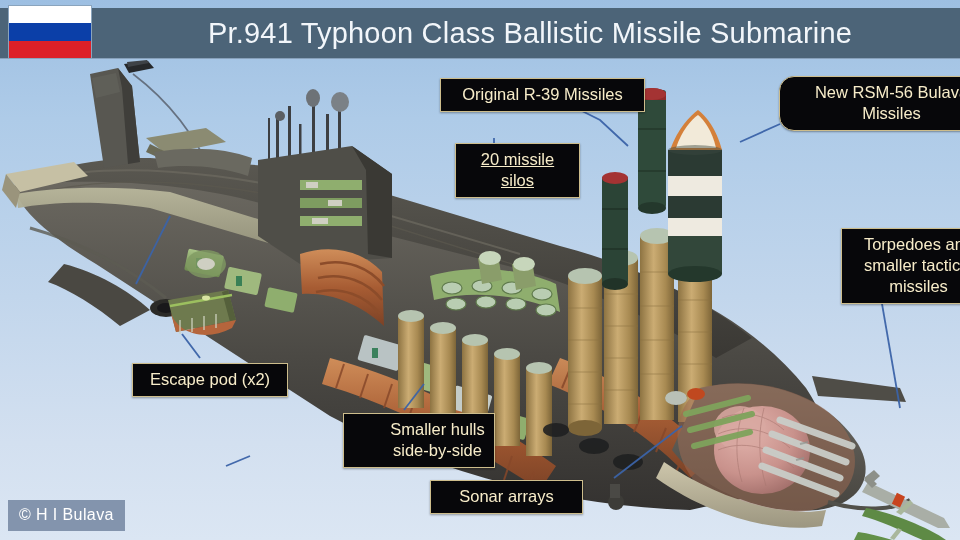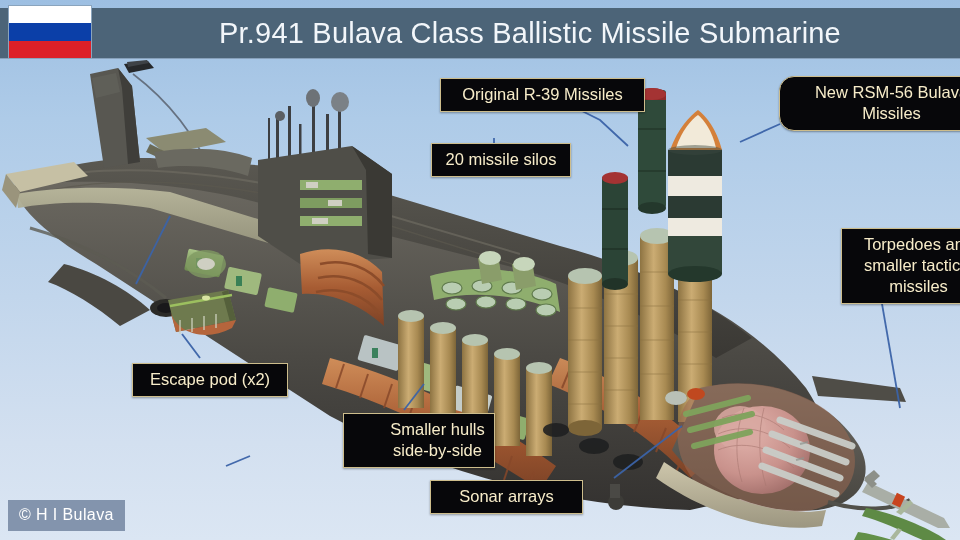--- a/index.html
+++ b/index.html
@@ -427,34 +427,34 @@
         <path d="M136 226 L 170 158"></path>
         <path d="M200 300 L 182 276"></path>
         <path d="M404 352 L 424 326"></path>
         <path d="M226 408 L 250 398"></path>
         <path d="M614 420 L 682 368"></path>
       </g>
     </svg>
   </div>
 
   <div id="titlebar">
-    <div id="title">Pr.941 Bulava Class Ballistic Missile Submarine</div>
+    <div id="title">Pr.941 Typhoon Class Ballistic Missile Submarine</div>
   </div>
   <div id="flag">
     <i class="w"></i>
     <i class="b"></i>
     <i class="r"></i>
   </div>
 
   <div class="callout" style="left:396px;top:78px;width:205px;">Original R-39 Missiles</div>
 
   <div class="callout" style="left:735px;top:76px;width:225px;border-radius:15px;">New RSM-56 Bulava
 Missiles</div>
 
-  <div class="callout" style="left:387px;top:143px;width:140px;">20 missile silos</div>
+  <div class="callout" style="left:411px;top:143px;width:125px;text-decoration:underline;">20 missile silos</div>
 
   <div class="callout" style="left:797px;top:228px;width:155px;">Torpedoes and
 smaller tactical
 missiles</div>
 
 
   <div class="callout" style="left:88px;top:363px;width:156px;">Escape pod (x2)</div>
 
   <div class="callout" style="left:299px;top:413px;width:152px;padding-left:46px;">Smaller hulls
 side-by-side</div>

